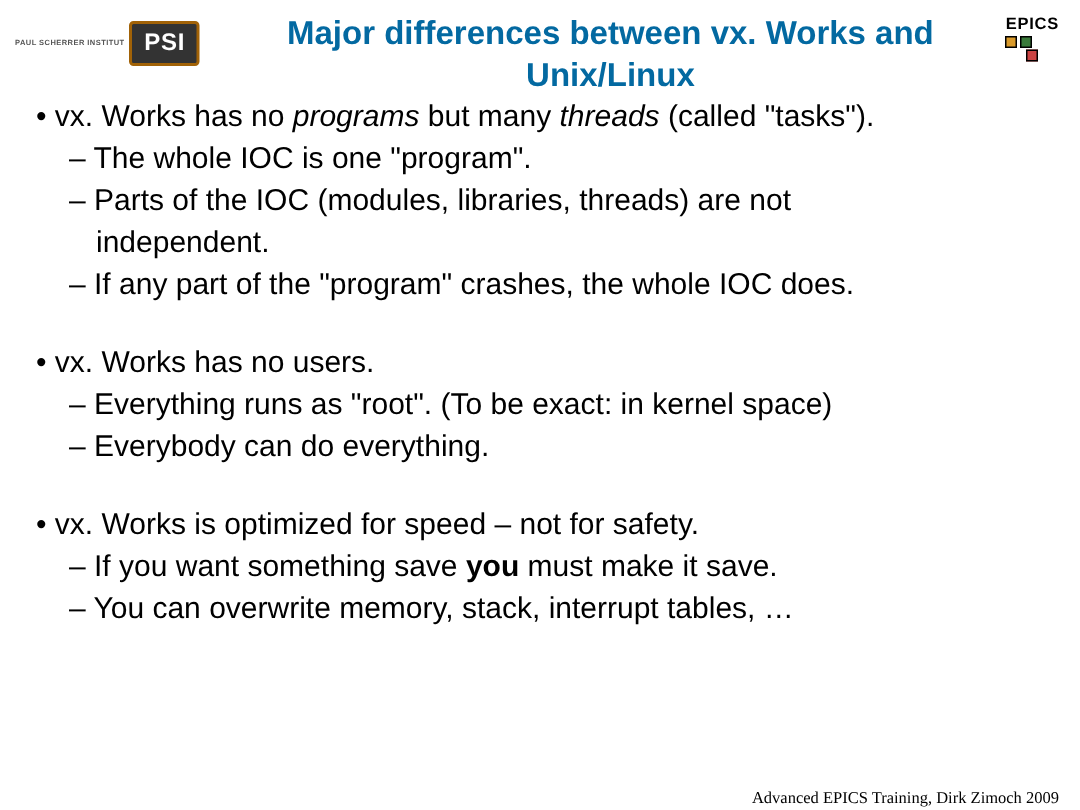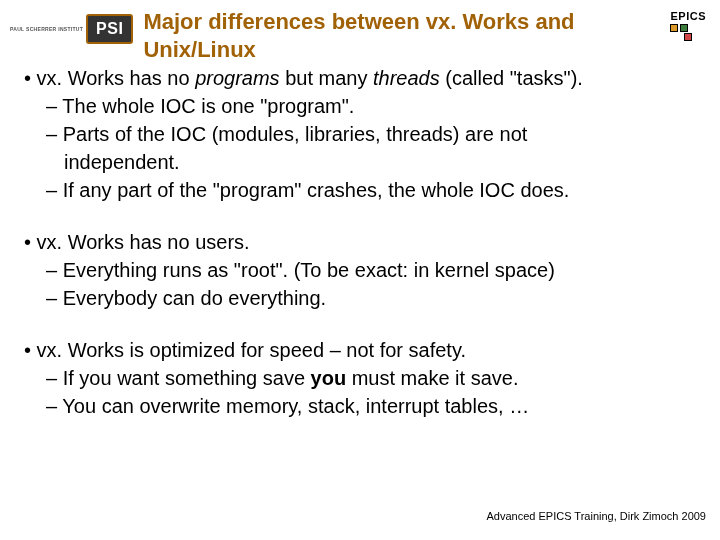--- a/index.html
+++ b/index.html
@@ -40,21 +40,22 @@
     border: 2px solid #a16207;
     border-radius: 3px;
     letter-spacing: 0.5px;
   }
   .title {
     flex: 1;
     margin-left: 10px;
     font-weight: bold;
     font-size: 22px;
     line-height: 1.25;
-    color: #a16207;
+    color: #0369a1;
+    text-align: center;
   }
   .epics-block {
     display: flex;
     flex-direction: column;
     margin-top: 2px;
   }
   .epics-label {
     font-weight: bold;
     font-size: 11px;
     letter-spacing: 0.5px;
@@ -76,24 +77,25 @@
     line-height: 1.3;
     color: #000;
   }
   .bullet { margin-top: 2px; }
   .bullet.gap { margin-top: 26px; }
   .sub { margin-left: 22px; margin-top: 2px; }
   .it { font-style: italic; }
   .bold { font-weight: bold; }
   .footer {
     position: absolute;
-    bottom: 18px;
+    bottom: 2px;
     right: 14px;
     font-size: 11px;
     color: #000;
+    font-family: Liberation Serif, serif;
   }
 </style>
 </head>
 <body>
 
 <div class="header-row">
   <div class="psi-logo">
     <span class="psi-text">PAUL SCHERRER INSTITUT</span>
     <span class="psi-box">PSI</span>
   </div>

